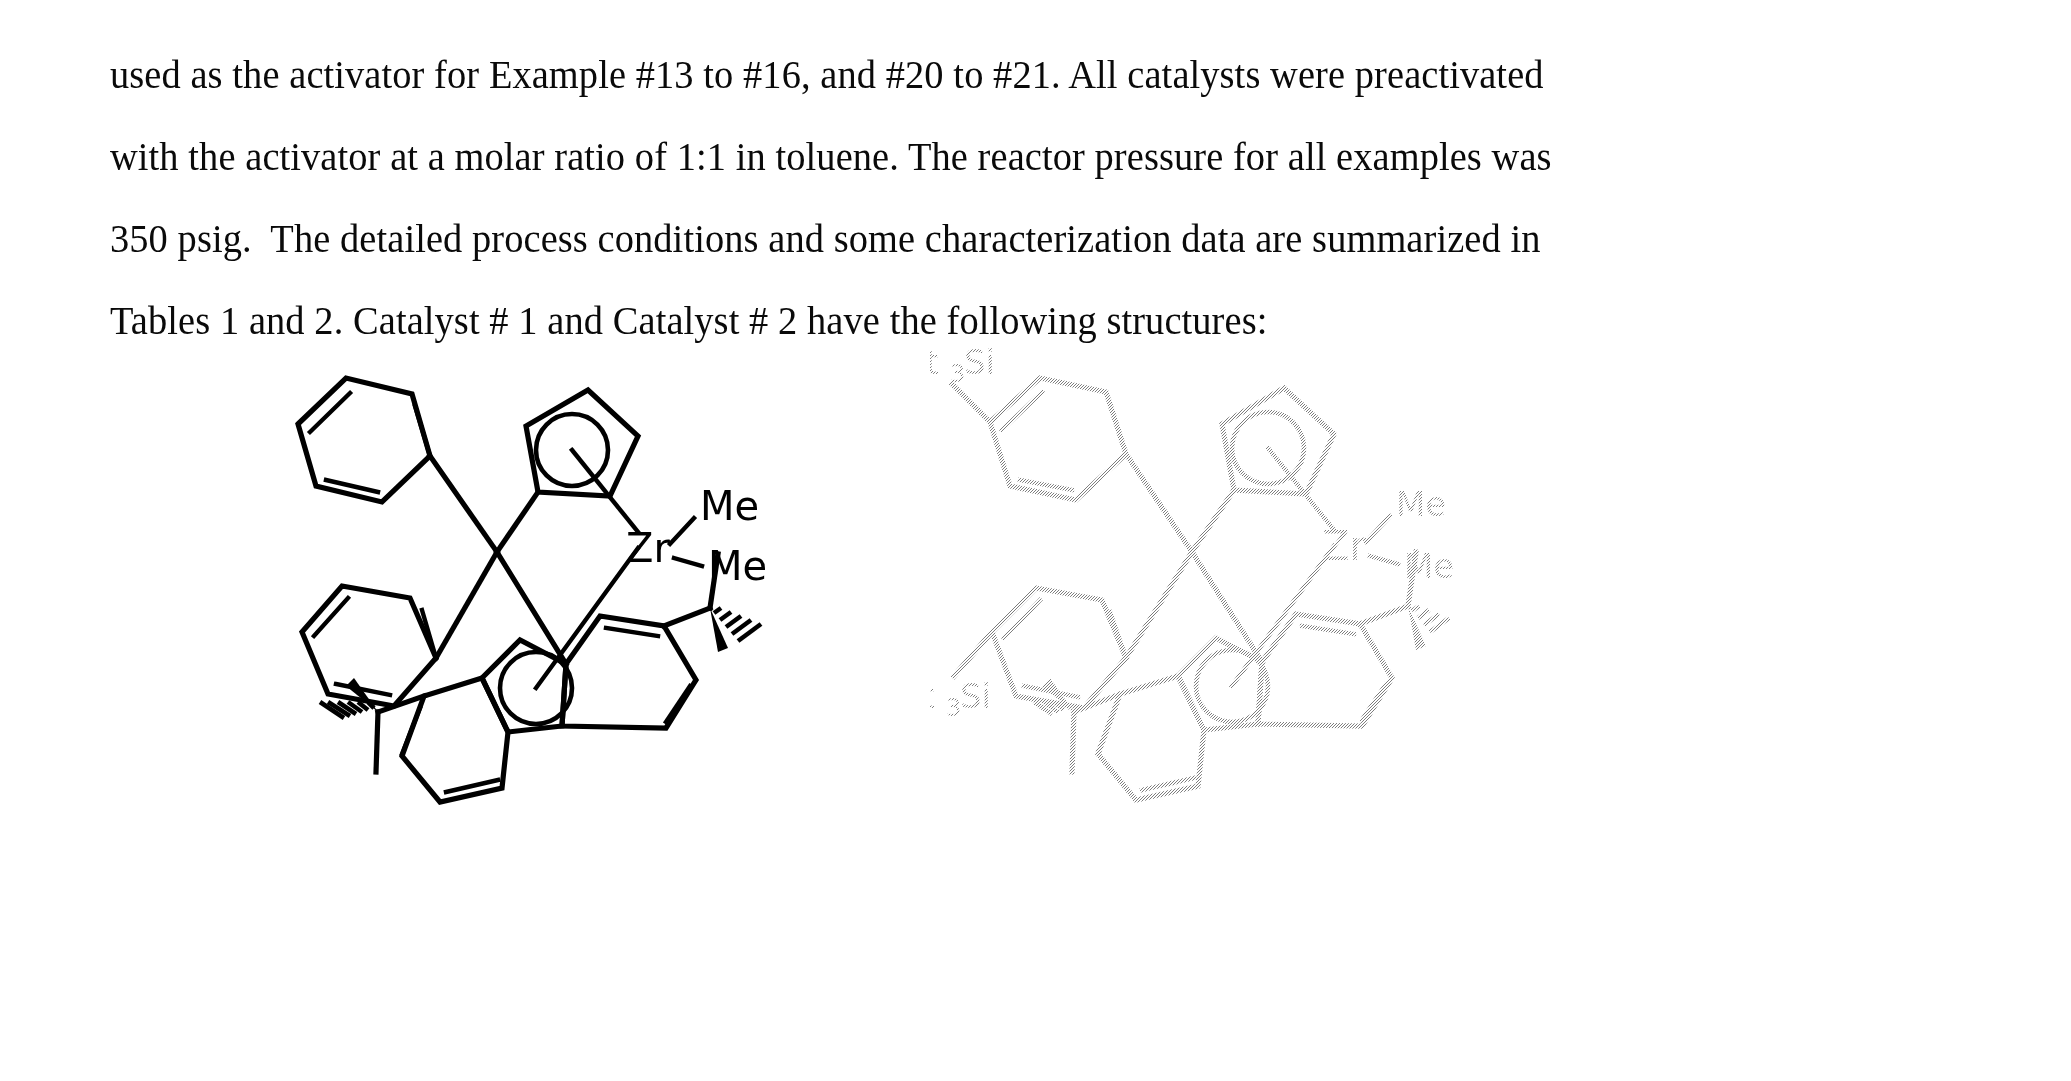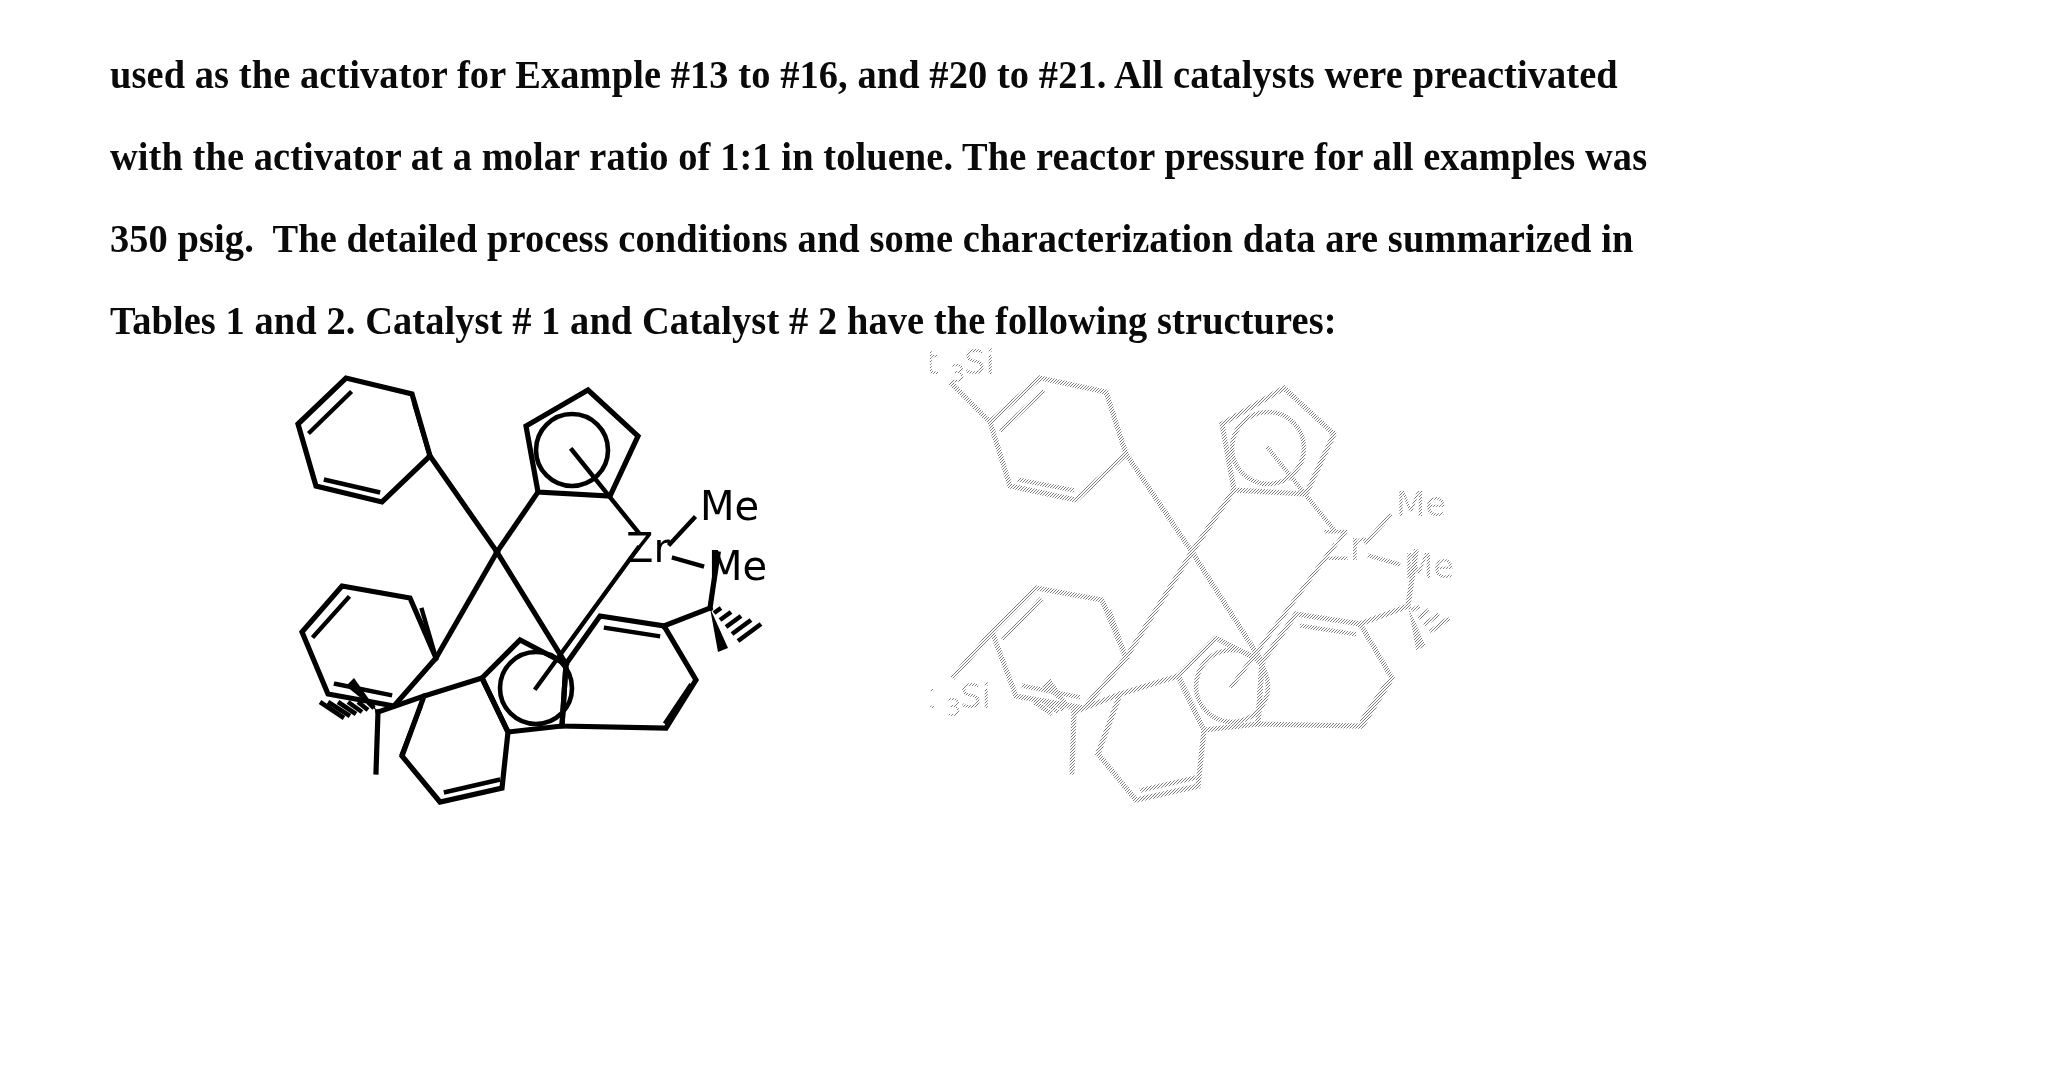--- a/index.html
+++ b/index.html
@@ -16,21 +16,20 @@
     font-family: "Liberation Serif", "DejaVu Serif", serif;
     color: #000000;
   }
 
   
   #paragraph-block {
     position: absolute;
     left: 110px;
     top: 34px;
     width: 1855px;
-    font-weight: bold;
   }
   .para-line {
     font-family: "Liberation Serif", "DejaVu Serif", serif;
     font-size: 40px;
     line-height: 82px;
     letter-spacing: 0.1px;
     white-space: pre;
     color: #0a0a0a;
     transform: scaleX(0.96);
     transform-origin: left center;

